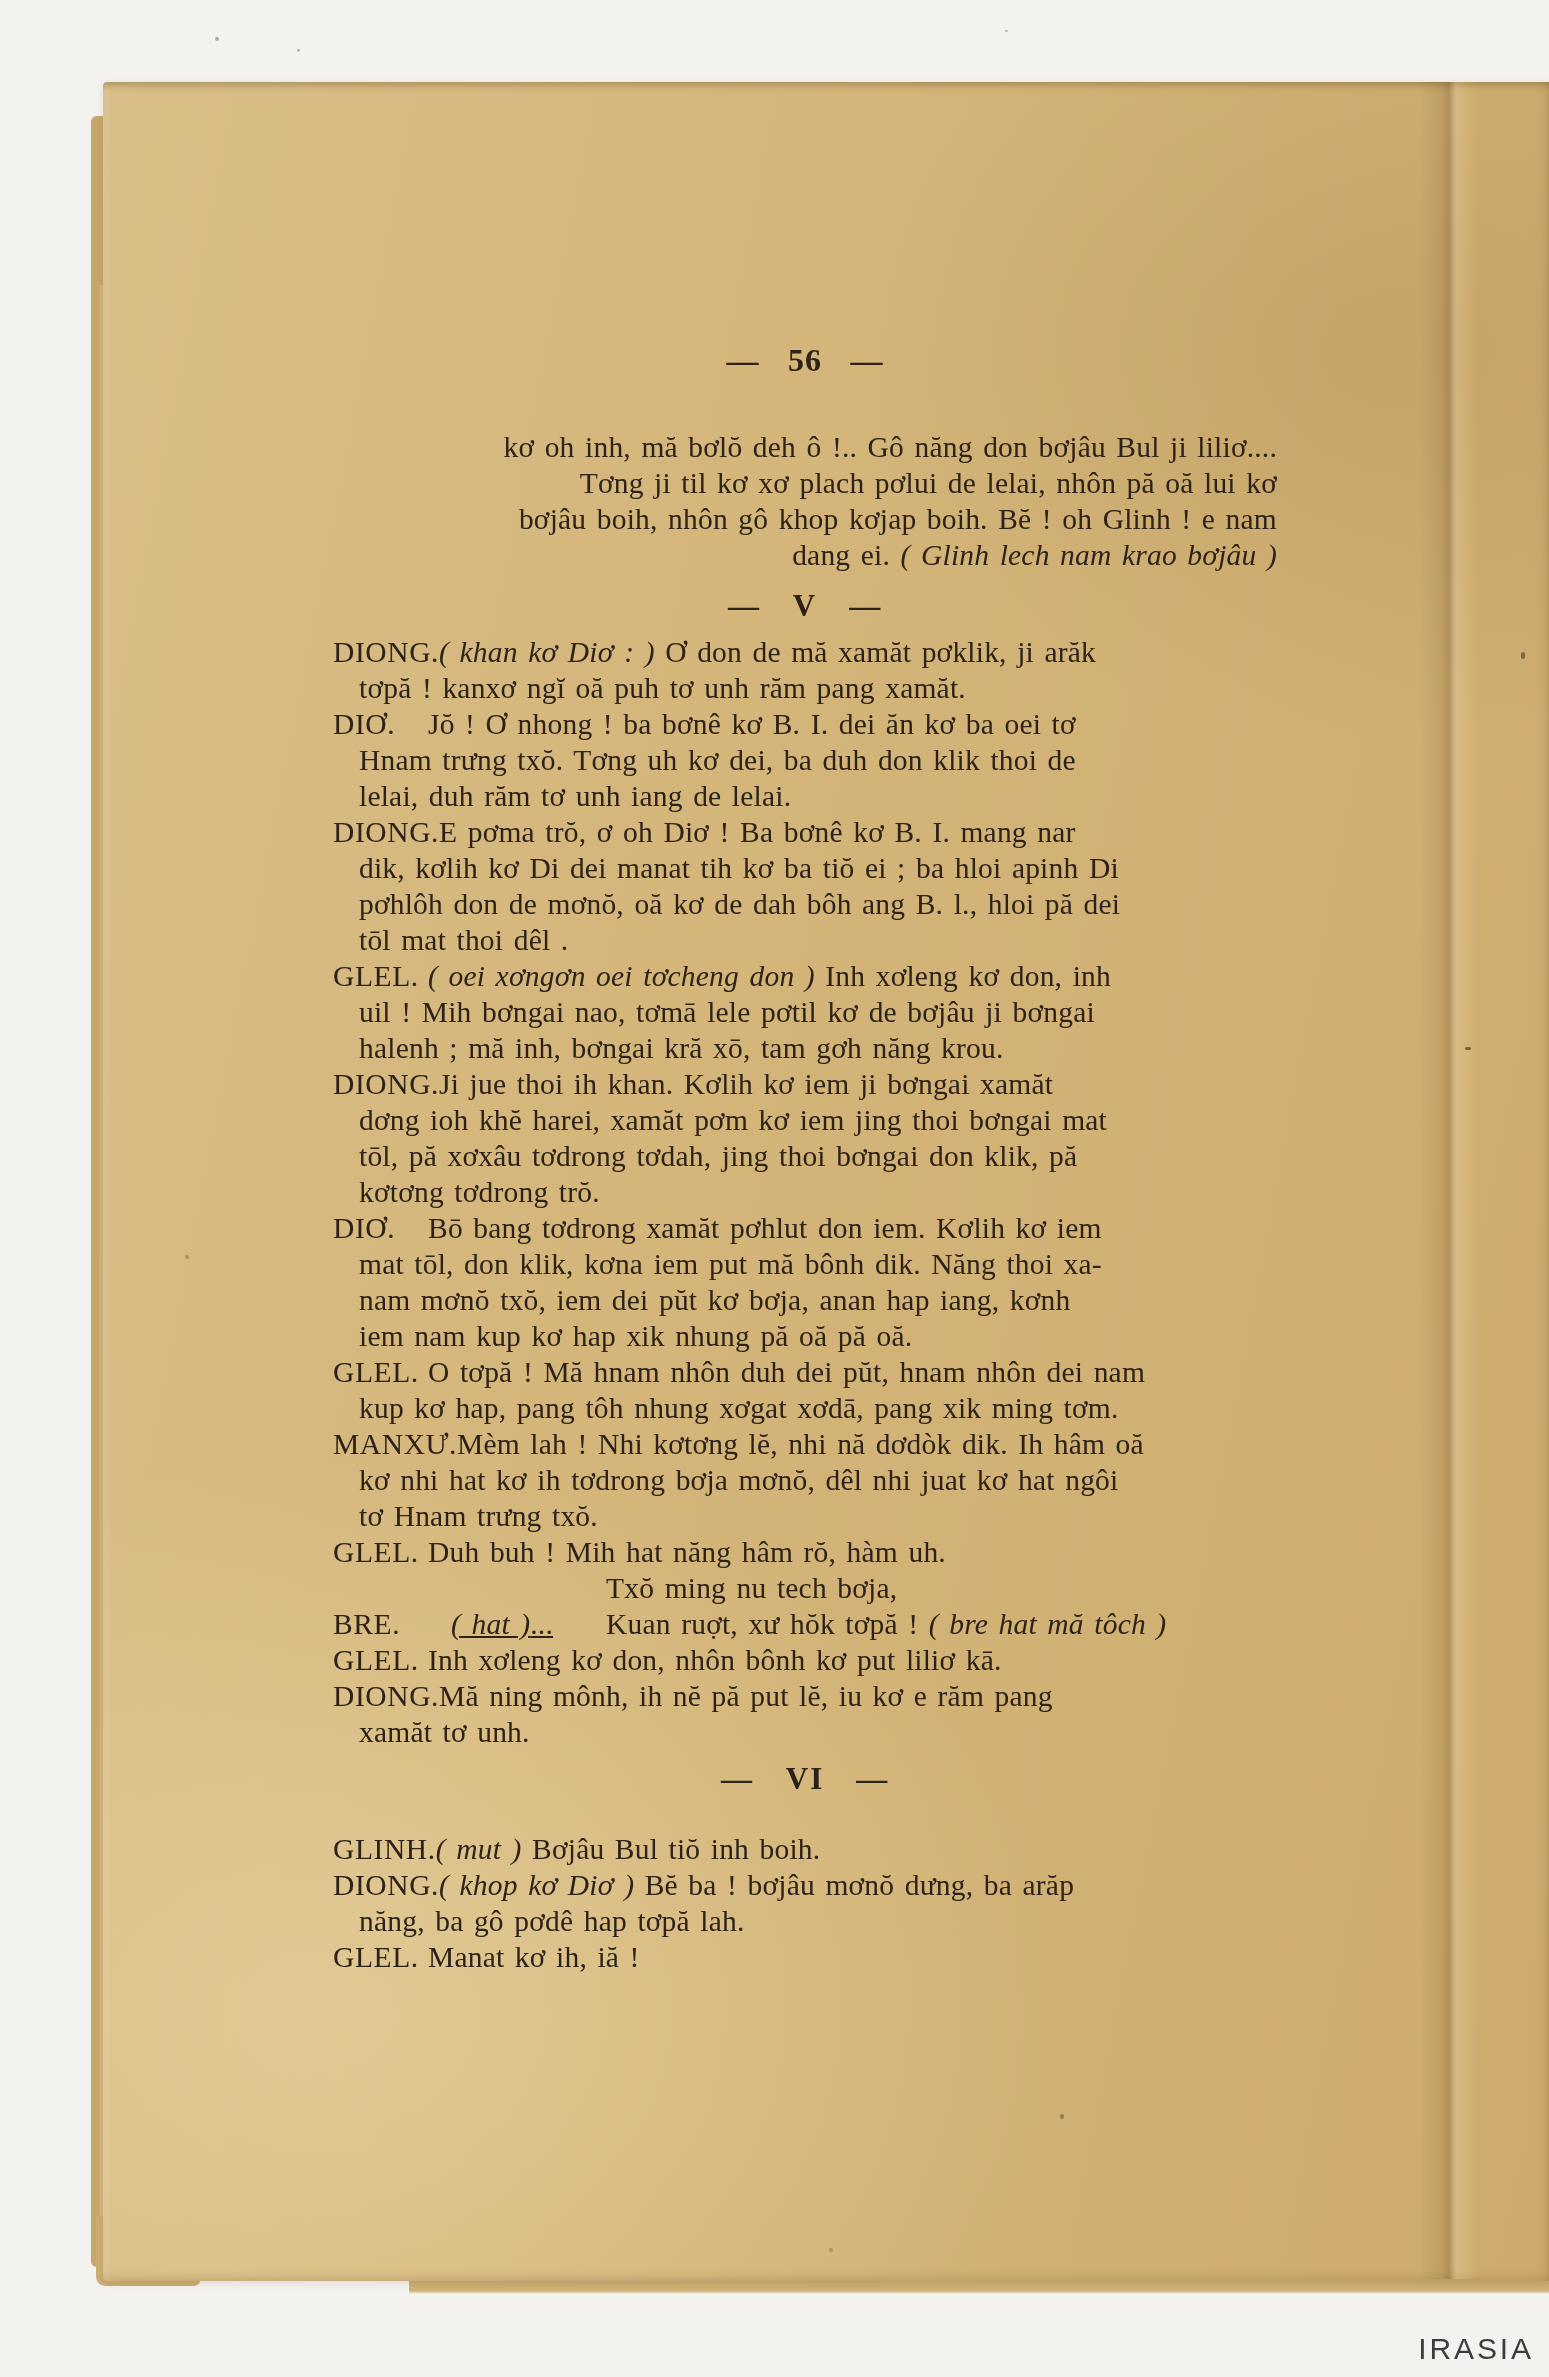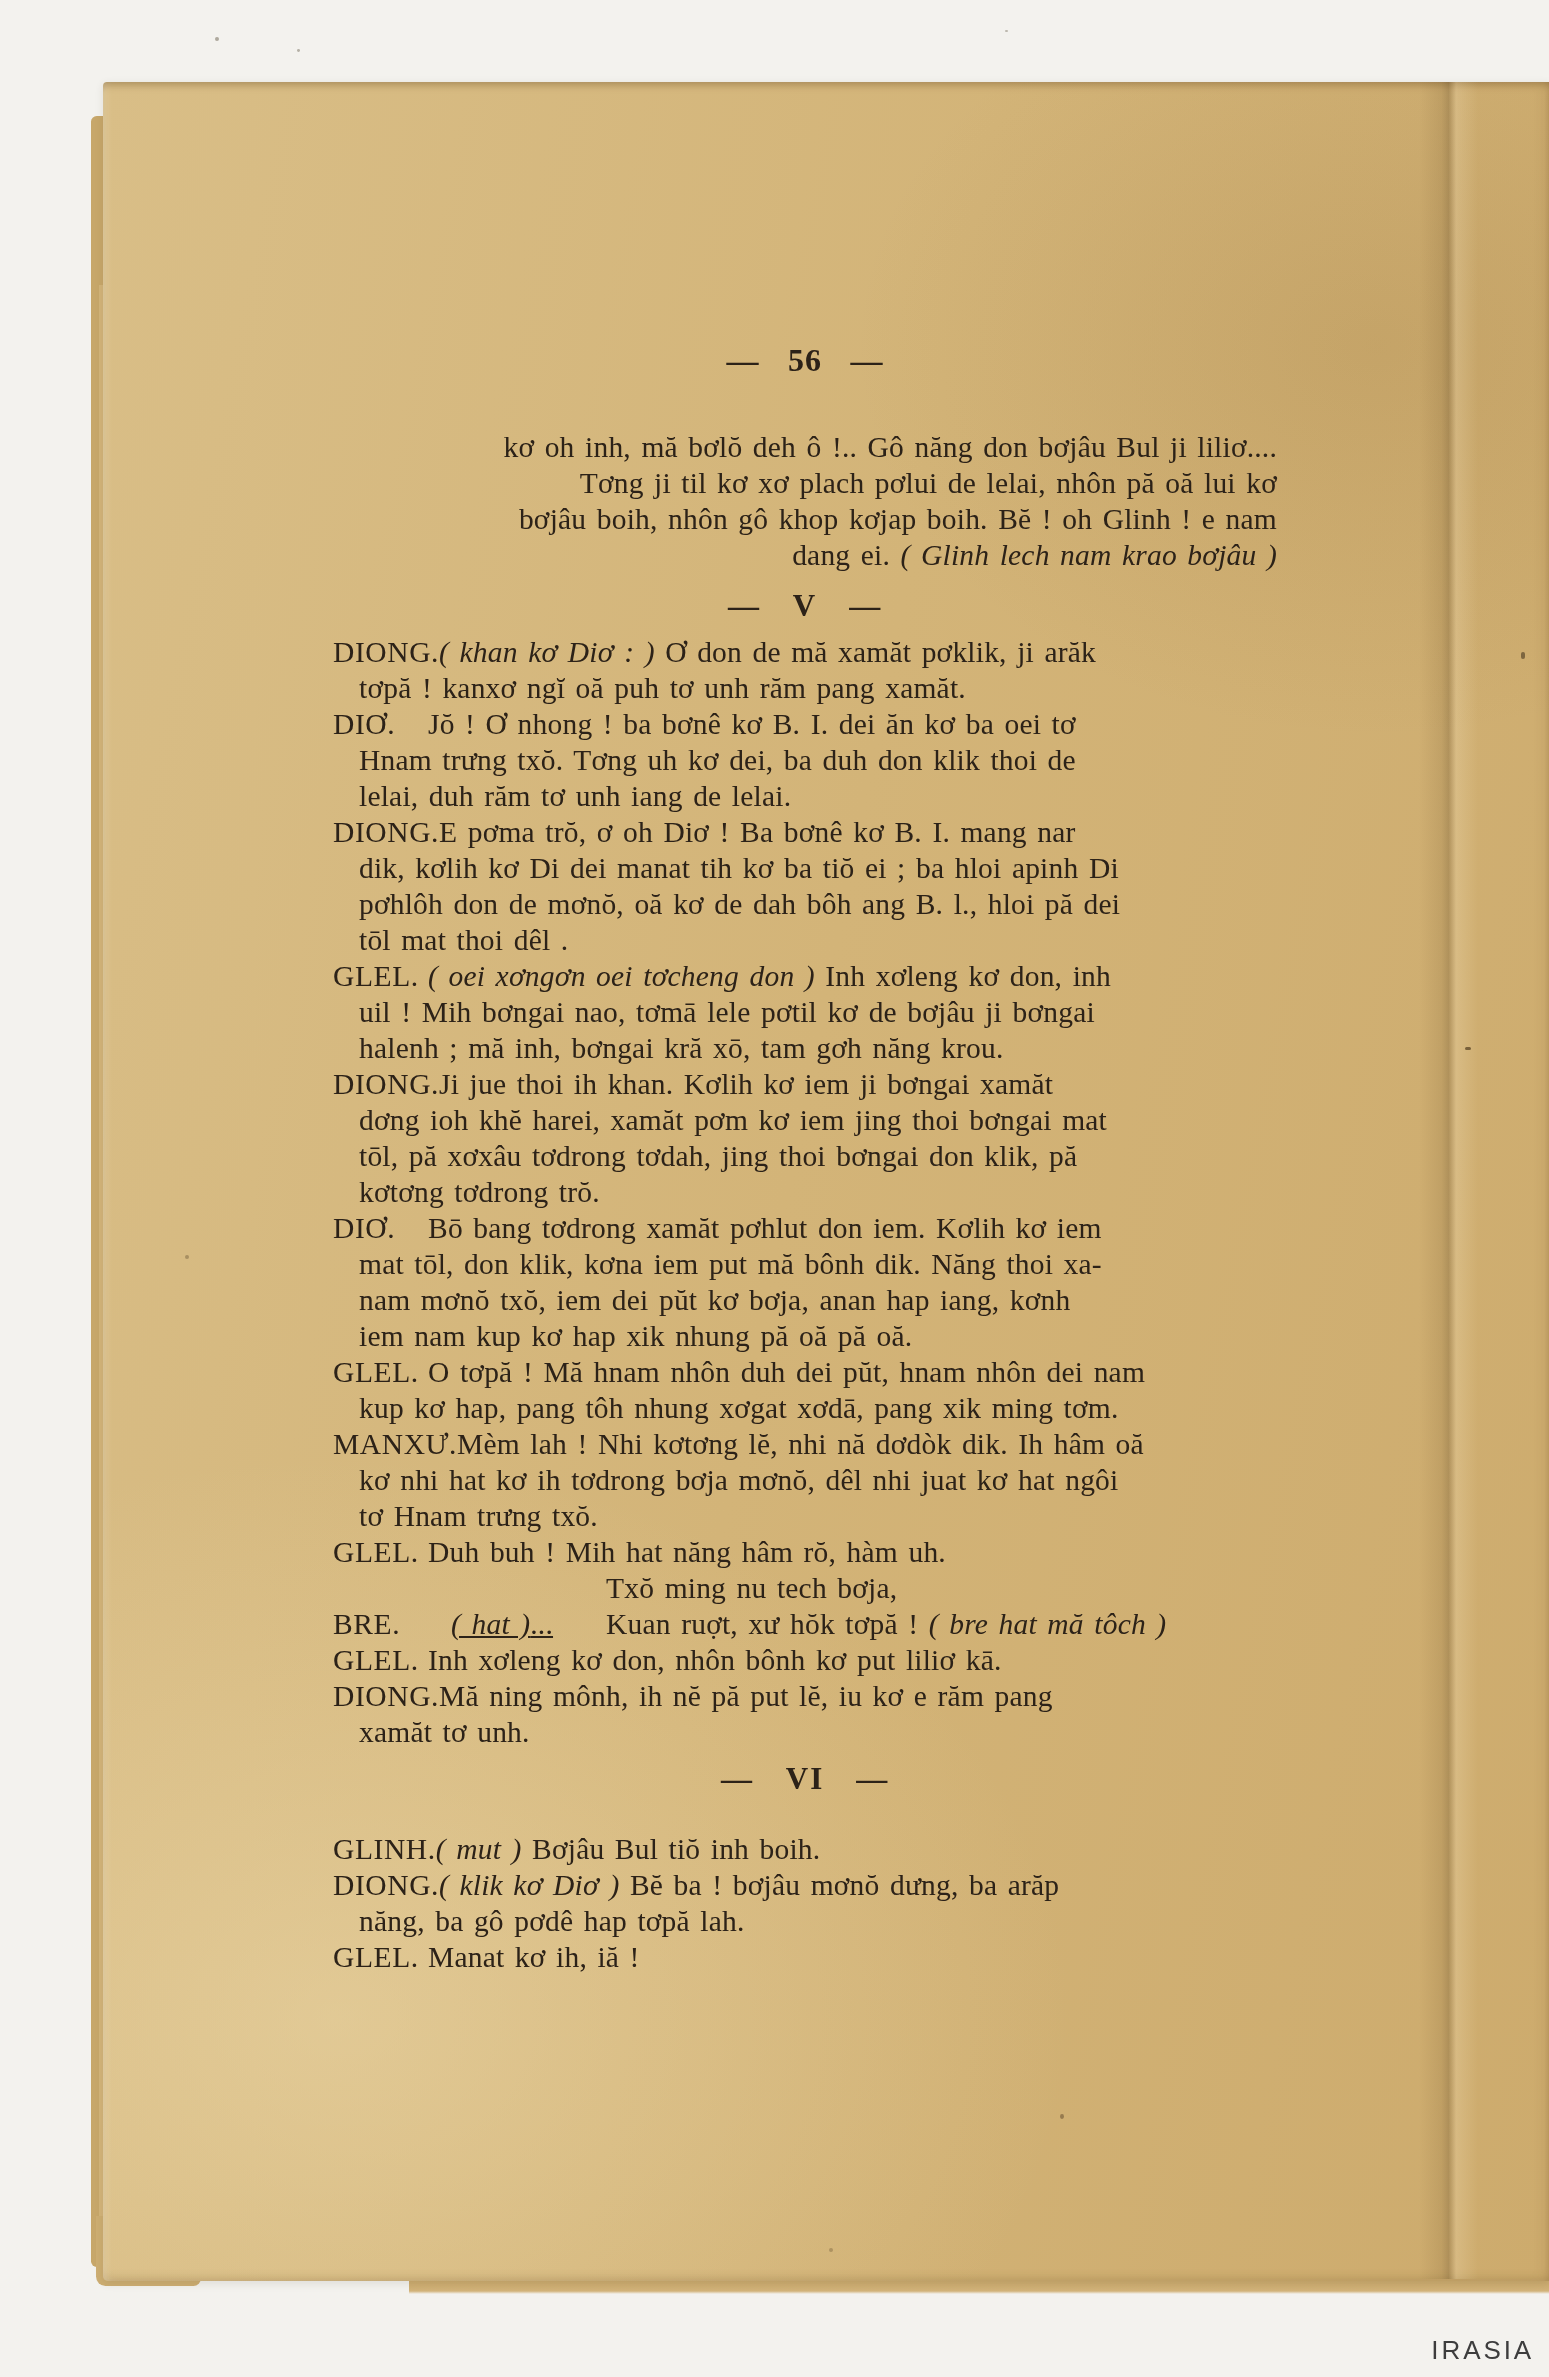--- a/index.html
+++ b/index.html
@@ -94,21 +94,21 @@
   [data-name="section-vi-heading"] { margin: 11.4px 0 34px 0; }
   .speaker { display: inline-block; min-width: 95px; letter-spacing: 0.6px; }
   .cont { margin-left: 26px; }
   .it { font-style: italic; }
   .bre-row { display: flex; align-items: flex-end; }
   .bre-intro { margin-left: 23px; white-space: nowrap; text-decoration: underline; }
   .bre-stack { margin-left: 53px; }
   .watermark {
     position: absolute; right: 15px; bottom: 12.4px;
     font-family: "Liberation Sans", sans-serif;
-    font-size: 26px; color: #3d3d3d; letter-spacing: 2.9px;
+    font-size: 30px; color: #3d3d3d; letter-spacing: 2.9px;
   }
 </style>
 </head>
 <body data-name="scanner-background">
 
 <div class="under-sheet-1" data-name="under-page-edge"></div>
 <div class="under-sheet-2" data-name="under-page-edge"></div>
 <div class="under-sheet-3" data-name="under-page-edge-bottom"></div>
 <div class="bottom-sliver" data-name="next-page-sliver"></div>
 
@@ -205,21 +205,21 @@
       </div>
       <div class="heading" data-name="section-vi-heading">
         <span data-name="section-dash">—</span>
         <span data-name="section-label">VI</span>
         <span data-name="section-dash">—</span>
       </div>
       <div class="entry" data-name="dialogue-entry">
         <div class="line" data-name="text-line"><span class="speaker" data-name="speaker-name">GLINH.</span><span data-name="stage-direction" class="it">( mut ) </span><span data-name="text-run">Bơjâu Bul tiŏ inh boih.</span></div>
       </div>
       <div class="entry" data-name="dialogue-entry">
-        <div class="line" data-name="text-line"><span class="speaker" data-name="speaker-name">DIONG.</span><span data-name="stage-direction" class="it">( klik kơ Diơ ) </span><span data-name="text-run">Bĕ ba ! bơjâu mơnŏ dưng, ba arăp</span></div>
+        <div class="line" data-name="text-line"><span class="speaker" data-name="speaker-name">DIONG.</span><span data-name="stage-direction" class="it">( khop kơ Diơ ) </span><span data-name="text-run">Bĕ ba ! bơjâu mơnŏ dưng, ba arăp</span></div>
         <div class="line cont" data-name="text-line"><span data-name="text-run">năng, ba gô pơdê hap tơpă lah.</span></div>
       </div>
       <div class="entry" data-name="dialogue-entry">
         <div class="line" data-name="text-line"><span class="speaker" data-name="speaker-name">GLEL.</span><span data-name="text-run">Manat kơ ih, iă !</span></div>
       </div>
     </div>
 </div>
 
 <div class="watermark" data-name="watermark">IRASIA</div>
 

